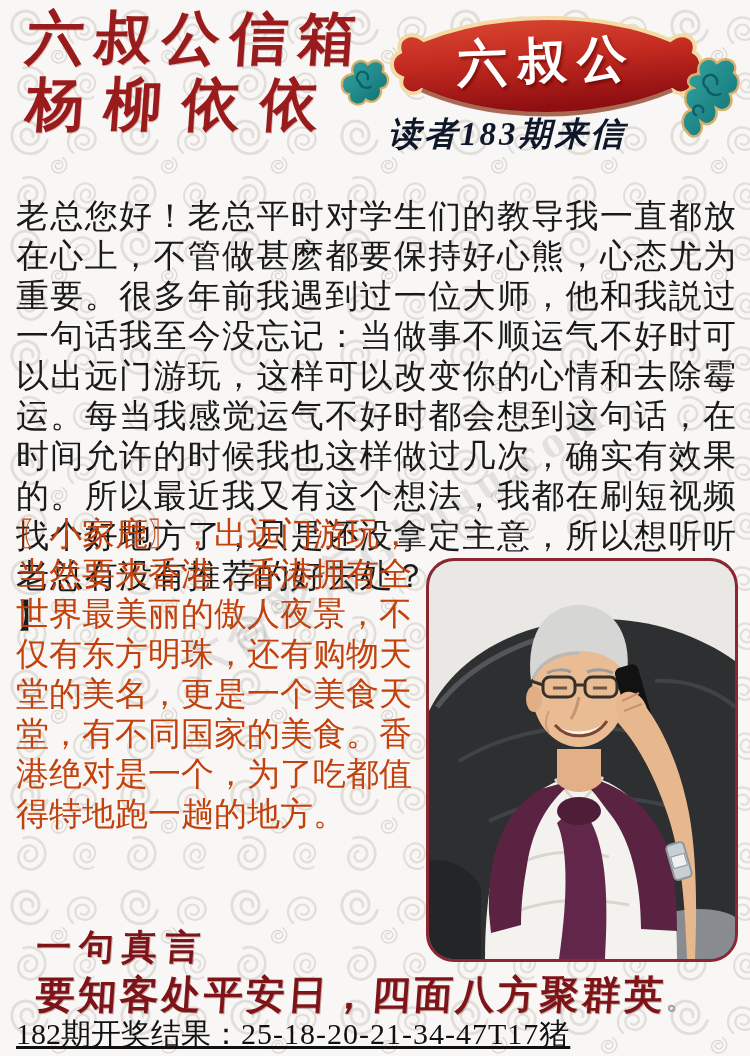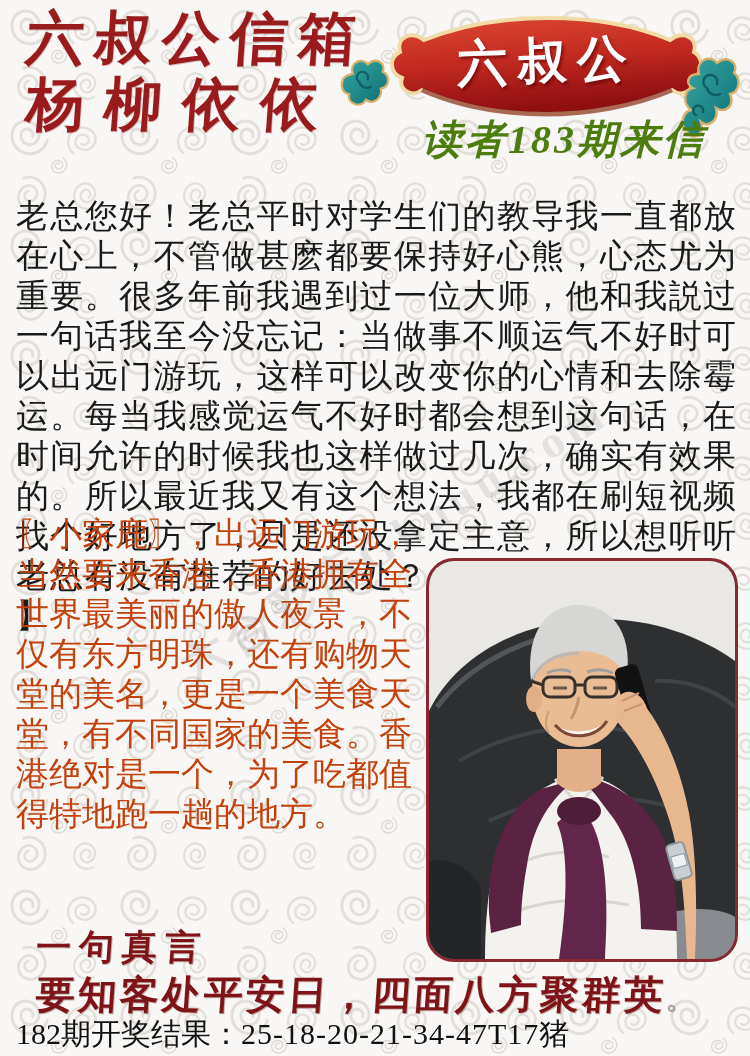--- a/index.html
+++ b/index.html
@@ -21,22 +21,22 @@
   .masthead .l2{font-size:58px;letter-spacing:20px;transform:skewX(-4deg);}
 
   .plaque-svg{left:388px;top:14px;z-index:2;}
   .plaque-title{
     left:388px;top:28px;width:318px;text-align:center;z-index:3;
     color:#ffffff;font-size:50px;font-weight:bold;letter-spacing:10px;
     white-space:nowrap;text-shadow:2px 3px 3px rgba(90,0,0,.55);
     transform:rotate(-2deg);
   }
   .plaque-subtitle{
-    left:388px;top:112px;width:318px;text-align:right;z-index:3;
-    color:#4d7c0f;font-size:40px;font-weight:bold;font-style:italic;
+    left:388px;top:112px;width:318px;text-align:left;z-index:3;
+    color:#0f172a;font-size:33px;font-weight:bold;font-style:italic;
     letter-spacing:3px;white-space:nowrap;
   }
   .cloud{z-index:2;}
 
   
   .letter{
     left:16px;top:160px;width:720px;
     font-size:33px;line-height:40px;color:#1a1a1a;
     text-align:justify;line-break:anywhere;margin-top:36px;
   }
@@ -64,21 +64,21 @@
     font-size:35px;letter-spacing:8px;transform:skewX(-4deg);
     text-shadow:1px 1px 0 rgba(90,10,10,.3);
   }
   .slogan{
     left:36px;top:968px;color:#7e1417;font-weight:bold;
     font-size:39px;letter-spacing:3px;white-space:nowrap;transform:skewX(-4deg);
     text-shadow:1px 1px 0 rgba(90,10,10,.3);
   }
   .slogan .period{color:#9b9b9b;font-size:30px;font-weight:normal;}
   .result{
-    left:16px;top:1014px;color:#111111;font-size:30px;white-space:nowrap;
+    left:16px;top:1014px;color:#111111;font-size:30px;white-space:nowrap;text-decoration:underline;
   }
   .result .nums{letter-spacing:1px;}
 </style>
 </head>
 <body>
 
 <div class="page">
 
   <svg class="bg-pattern" width="750" height="1056" xmlns="http://www.w3.org/2000/svg">
     <defs>

